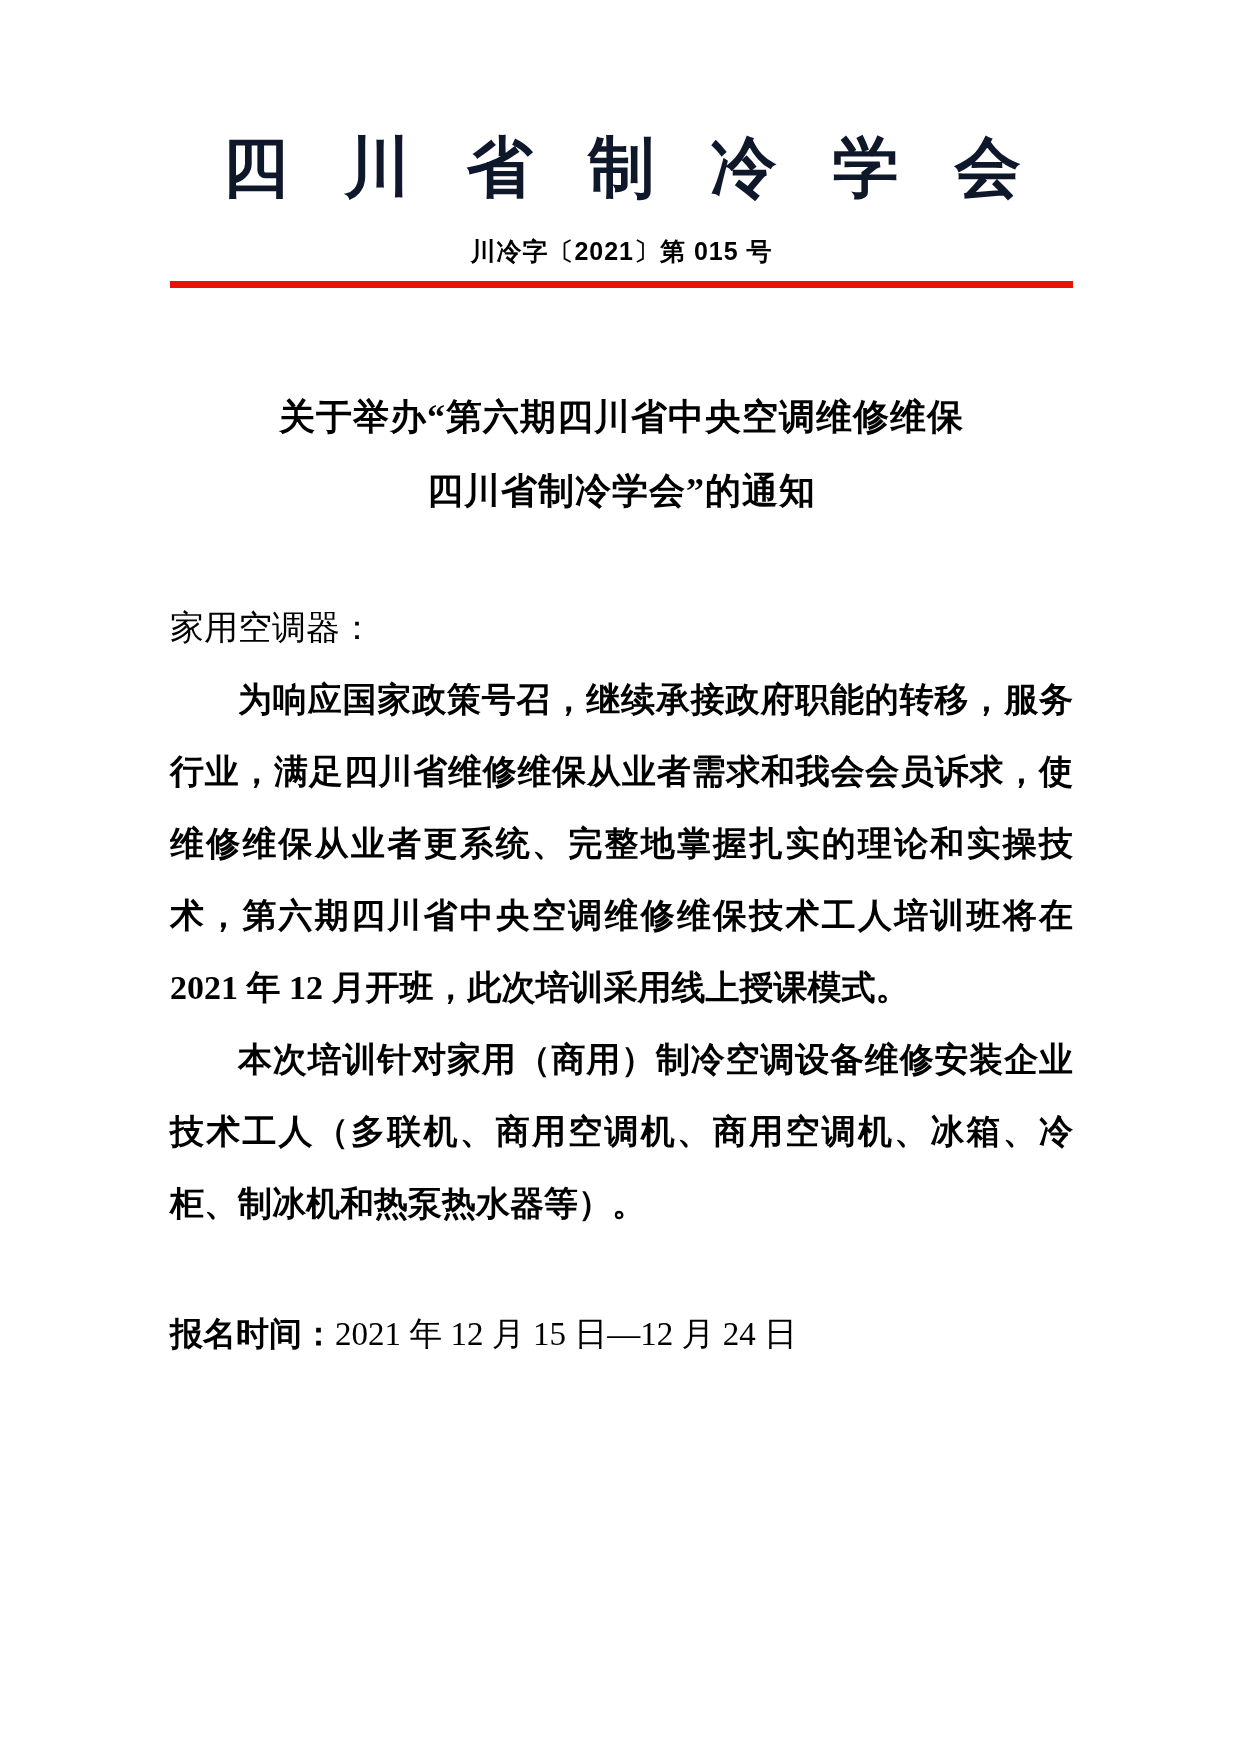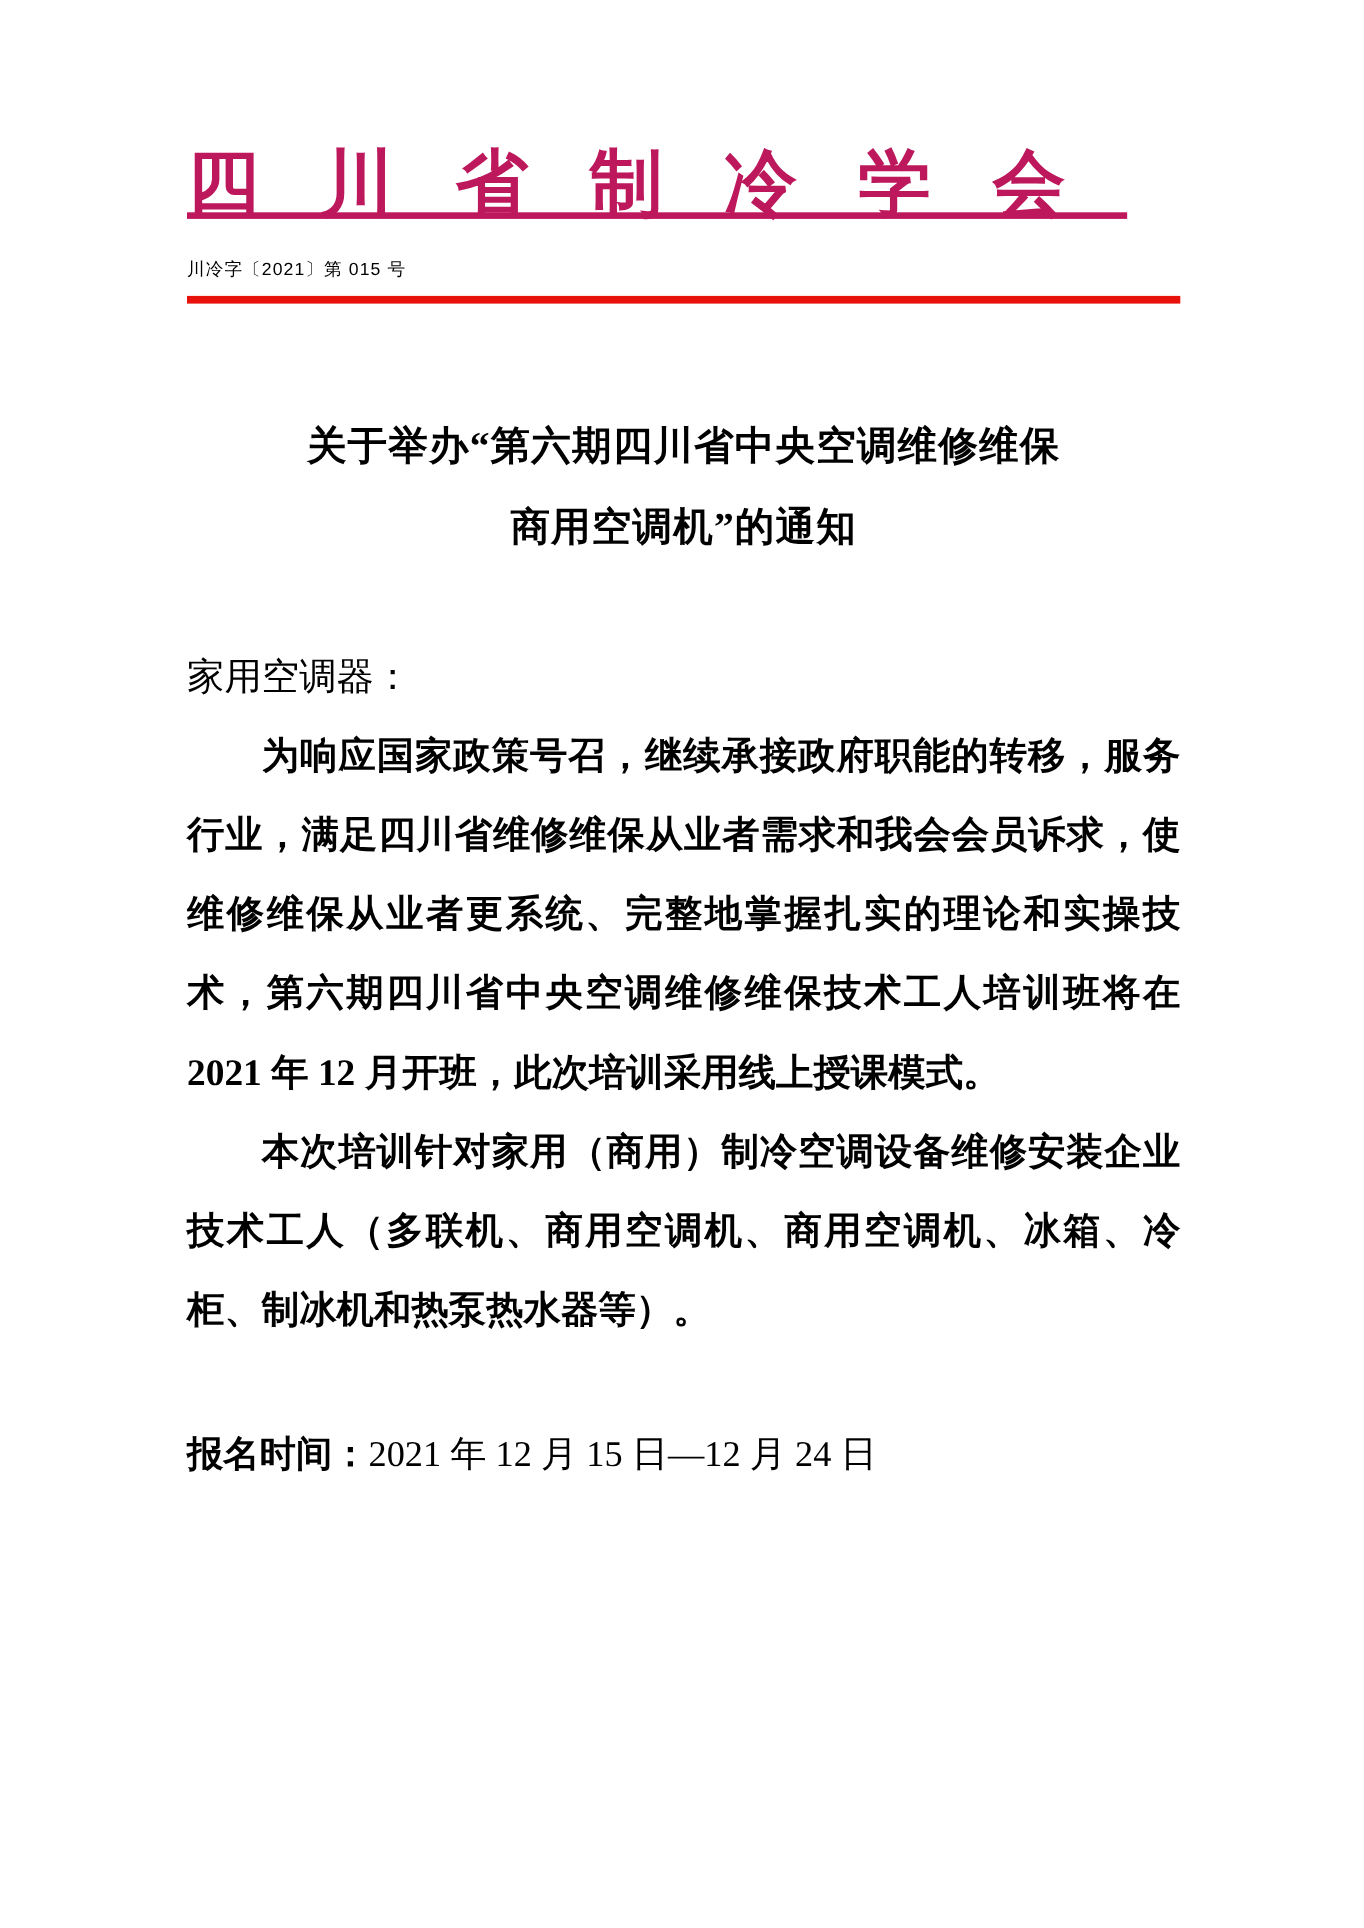--- a/index.html
+++ b/index.html
@@ -12,36 +12,36 @@
     position: relative;
     width: 1240px;
     height: 1753px;
     margin: 0 auto;
     background: #ffffff;
     padding: 132px 167px 0 170px;
     overflow: hidden;
   }
   
   .org-title {
-    text-align: left;
+    text-align: center;
     font-size: 66px;
     font-weight: bold;
     line-height: 1.1;
-    color: #be185d;
+    color: #0f172a;
     white-space: nowrap;
-    text-decoration: underline;
   }
   .org-title .spread {
     letter-spacing: 0.85em;
     margin-right: -0.85em; 
   }
   .doc-number {
     margin-top: 30px;
-    font-size: 16px;
-    font-weight: normal;
+    text-align: center;
+    font-size: 25px;
+    font-weight: bold;
     font-family: "Liberation Sans", "DejaVu Sans", sans-serif;
     letter-spacing: 1px;
   }
   .red-rule {
     margin-top: 13px;
     height: 7px;
     width: 100%;
     background: #e8120b;
     border: none;
   }
@@ -83,21 +83,21 @@
   <header>
     <h1 class="org-title"><span class="spread">四川省制冷学会</span></h1>
 
     <div class="doc-number">川冷字〔2021〕第 015 号</div>
 
     <div class="red-rule"></div>
   </header>
 
   <h2 class="notice-title">
     <span>关于举办“第六期四川省中央空调维修维保</span><br>
-    <span>商用空调机”的通知</span>
+    <span>四川省制冷学会”的通知</span>
   </h2>
 
   <main class="body-text">
     <p class="salutation">家用空调器：</p>
 
     <p class="indent">为响应国家政策号召，继续承接政府职能的转移，服务行业，满足四川省维修维保从业者需求和我会会员诉求，使维修维保从业者更系统、完整地掌握扎实的理论和实操技术，第六期四川省中央空调维修维保技术工人培训班将在 2021 年 12 月开班，此次培训采用线上授课模式。</p>
 
 
     <p class="indent">本次培训针对家用（商用）制冷空调设备维修安装企业技术工人（多联机、商用空调机、商用空调机、冰箱、冷柜、制冰机和热泵热水器等）。</p>
   </main>

